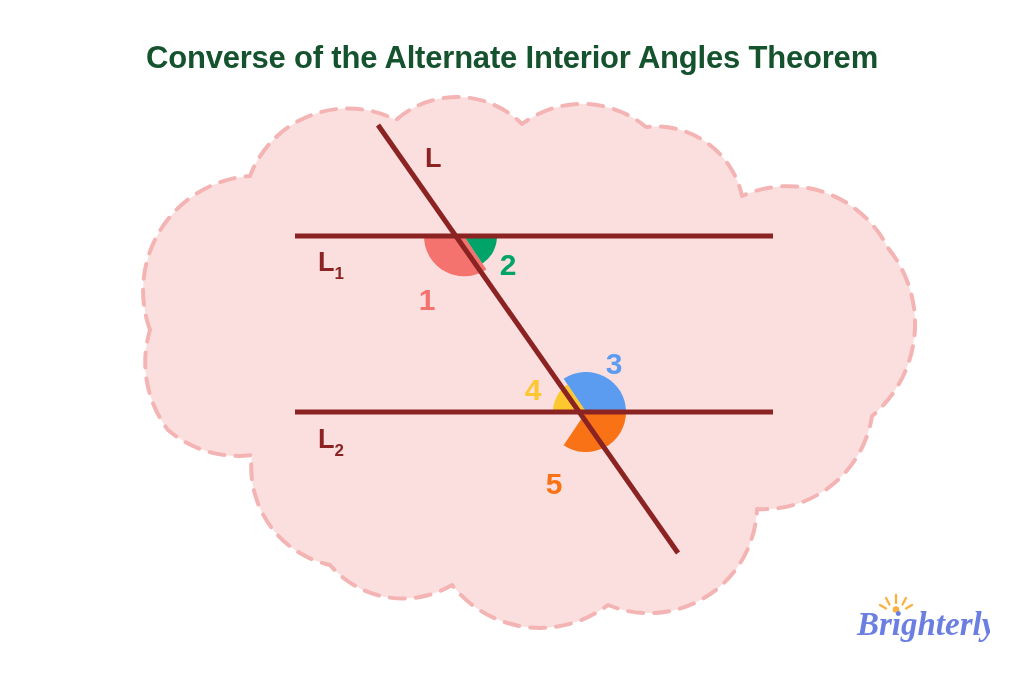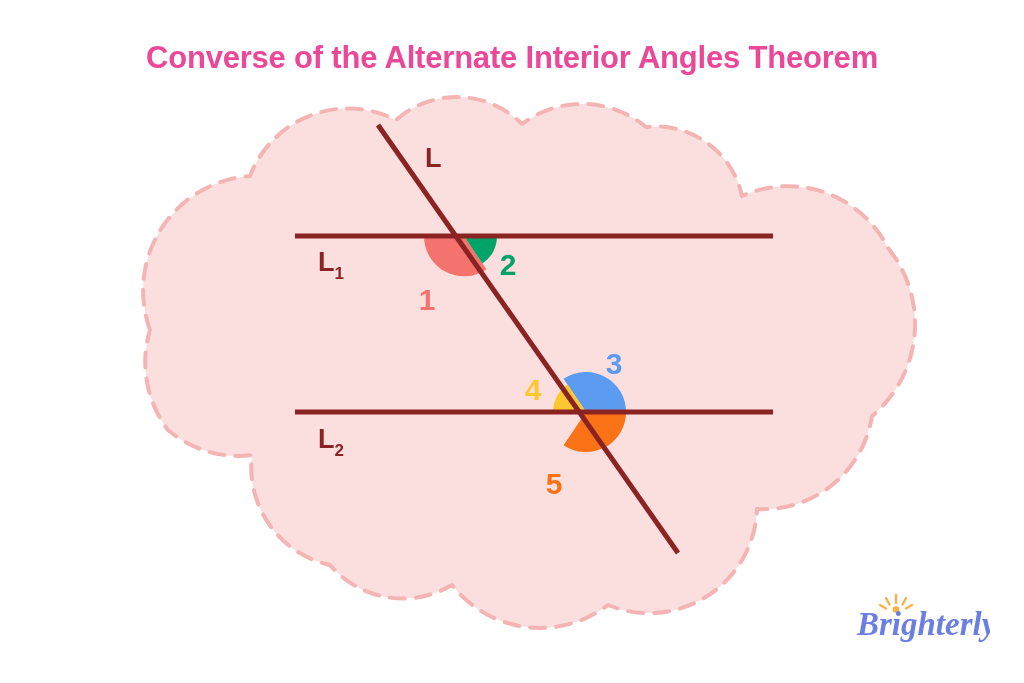--- a/index.html
+++ b/index.html
@@ -27,21 +27,21 @@
   #title {
     position: absolute;
     left: 0;
     top: 40px;
     width: 1024px;
     text-align: center;
     font-family: "Liberation Sans", sans-serif;
     font-size: 31px;
     font-weight: bold;
     letter-spacing: -0.2px;
-    color: #ec4899;
+    color: #14532d;
     white-space: nowrap;
   }
 
   #diagram-svg {
     position: absolute;
     left: 0;
     top: 0;
     width: 1024px;
     height: 683px;
   }

